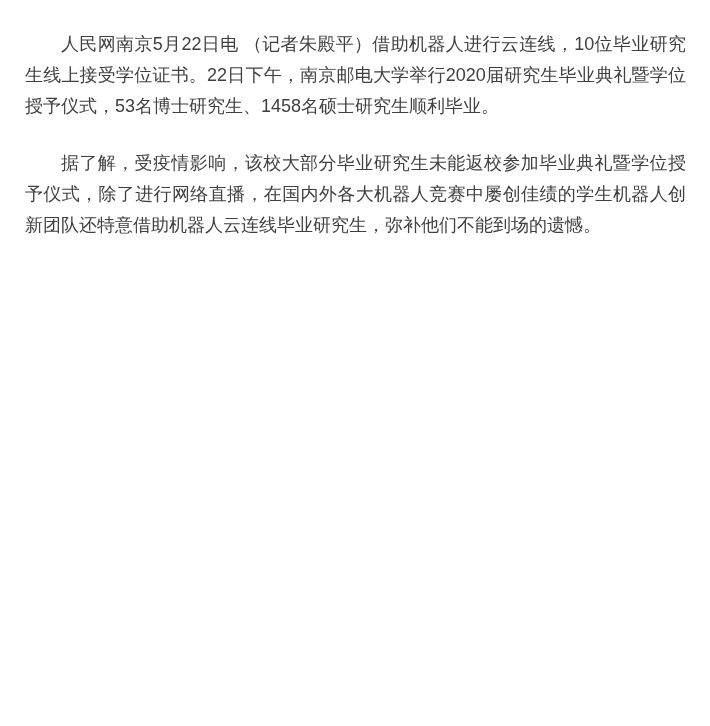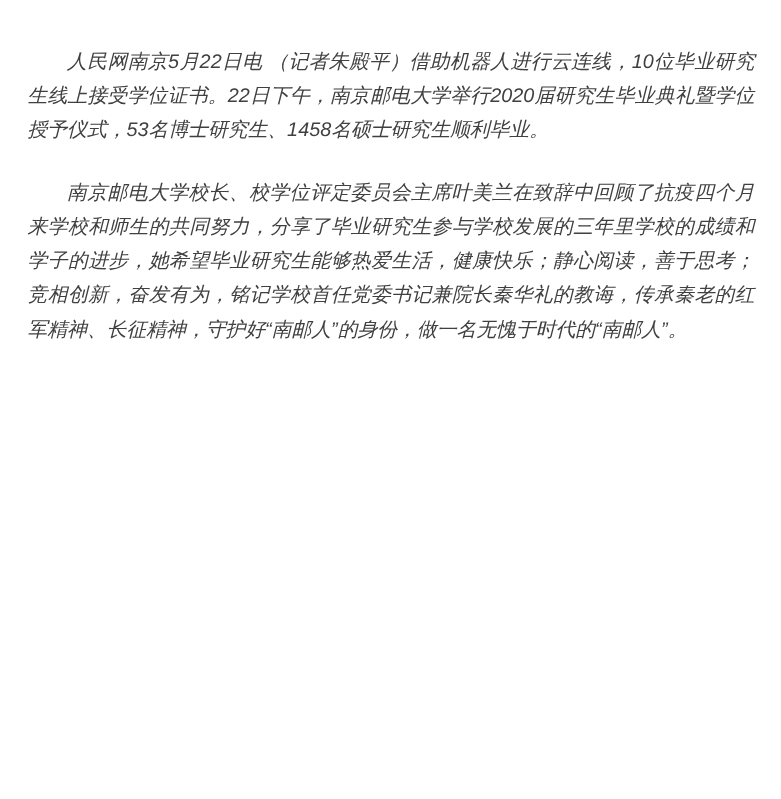--- a/index.html
+++ b/index.html
@@ -12,29 +12,28 @@
     height: 726px;
     overflow: hidden;
     font-family: "Liberation Sans", "DejaVu Sans", sans-serif;
   }
   .article {
     box-sizing: border-box;
     width: 710px;
     padding: 29px 24px 0 25px;
   }
   .article p.para {
-    margin: 12px 0 26px 0;
+    margin: 0 0 26px 0;
     font-size: 18px;
     line-height: 31px;
     color: #404040;
     text-indent: 2em;
     text-align: justify;
     word-break: break-all;
-    font-style: italic;
   }
 </style>
 </head>
 <body>
 
 <div class="article">
   <p class="para">人民网南京5月22日电 （记者朱殿平）借助机器人进行云连线，10位毕业研究生线上接受学位证书。22日下午，南京邮电大学举行2020届研究生毕业典礼暨学位授予仪式，53名博士研究生、1458名硕士研究生顺利毕业。</p>
-  <p class="para">南京邮电大学校长、校学位评定委员会主席叶美兰在致辞中回顾了抗疫四个月来学校和师生的共同努力，分享了毕业研究生参与学校发展的三年里学校的成绩和学子的进步，她希望毕业研究生能够热爱生活，健康快乐；静心阅读，善于思考；竞相创新，奋发有为，铭记学校首任党委书记兼院长秦华礼的教诲，传承秦老的红军精神、长征精神，守护好“南邮人”的身份，做一名无愧于时代的“南邮人”。</p>
+  <p class="para">据了解，受疫情影响，该校大部分毕业研究生未能返校参加毕业典礼暨学位授予仪式，除了进行网络直播，在国内外各大机器人竞赛中屡创佳绩的学生机器人创新团队还特意借助机器人云连线毕业研究生，弥补他们不能到场的遗憾。</p>
 </div>
 
 </body></html>

